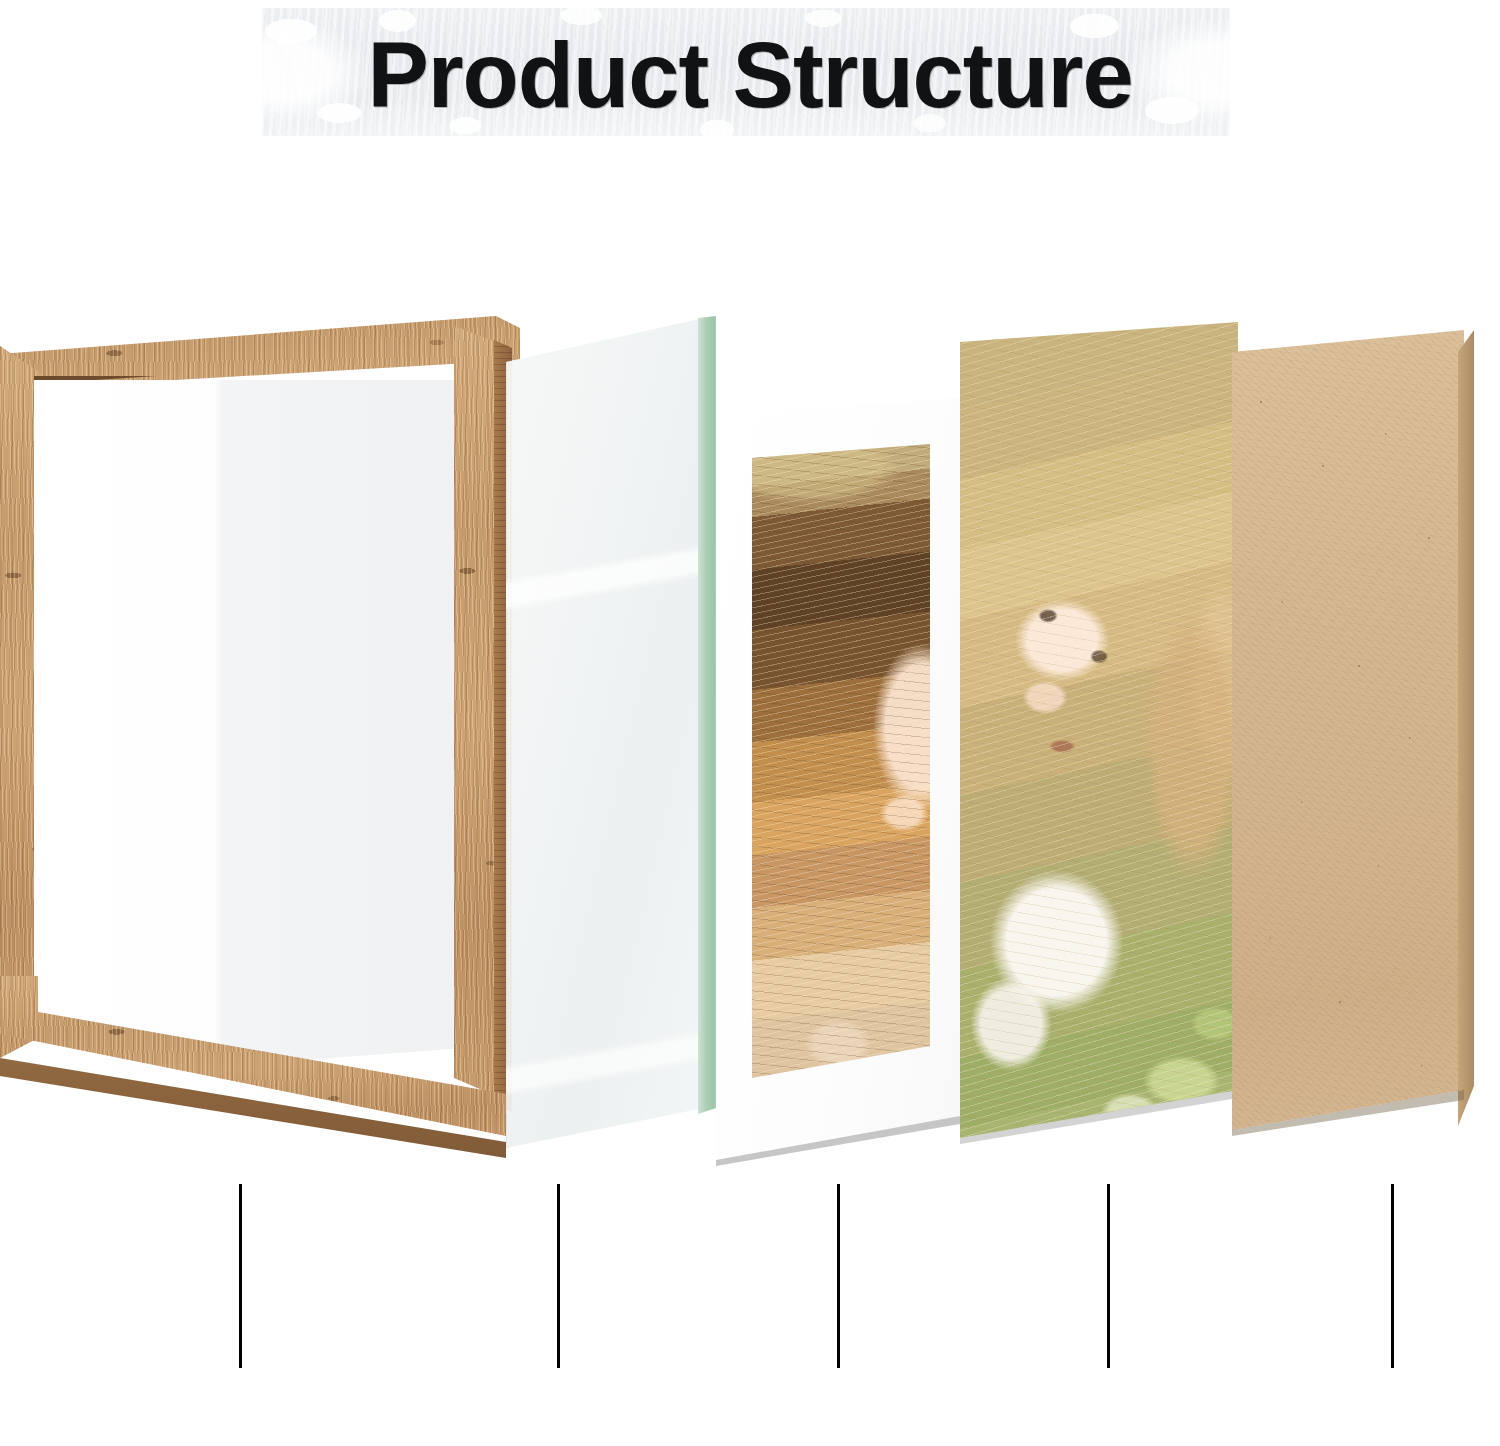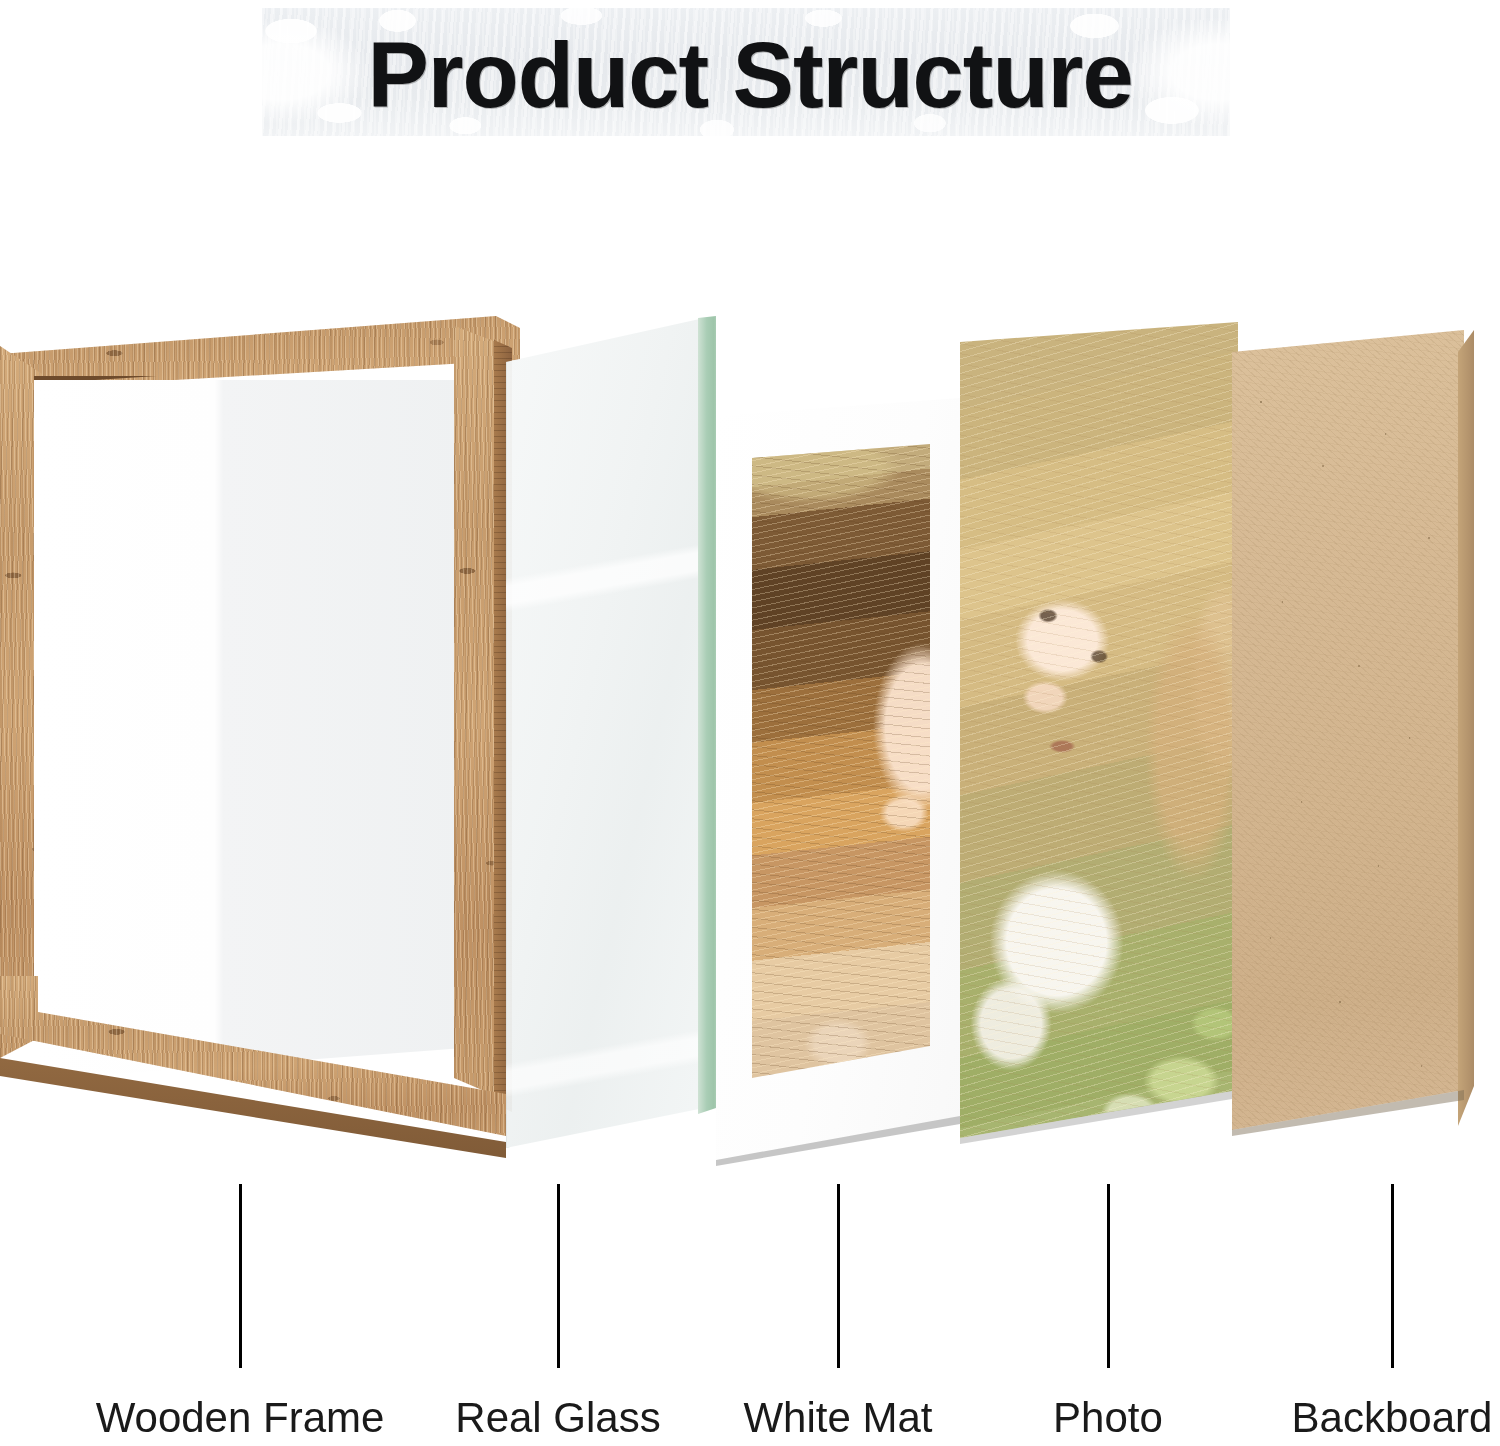--- a/index.html
+++ b/index.html
@@ -332,21 +332,14 @@
     <div class="panel" id="back-edge"></div>
     <div class="panel" id="back-shadow-b"></div>
   </div>
 
   <div class="leader" style="left:239px; top:1184px; height:184px;"></div>
   <div class="leader" style="left:557px; top:1184px; height:184px;"></div>
   <div class="leader" style="left:837px; top:1184px; height:184px;"></div>
   <div class="leader" style="left:1107px; top:1184px; height:184px;"></div>
   <div class="leader" style="left:1391px; top:1184px; height:184px;"></div>
 
-  <div id="labels">
-    <div class="label" style="left:60px; width:360px;">Wooden Frame</div>
-    <div class="label" style="left:408px; width:300px;">Real Glass</div>
-    <div class="label" style="left:688px; width:300px;">White Mat</div>
-    <div class="label" style="left:988px; width:240px;">Photo</div>
-    <div class="label" style="left:1232px; width:320px;">Backboard</div>
-  </div>
 
 </div>
 
 </body></html>

